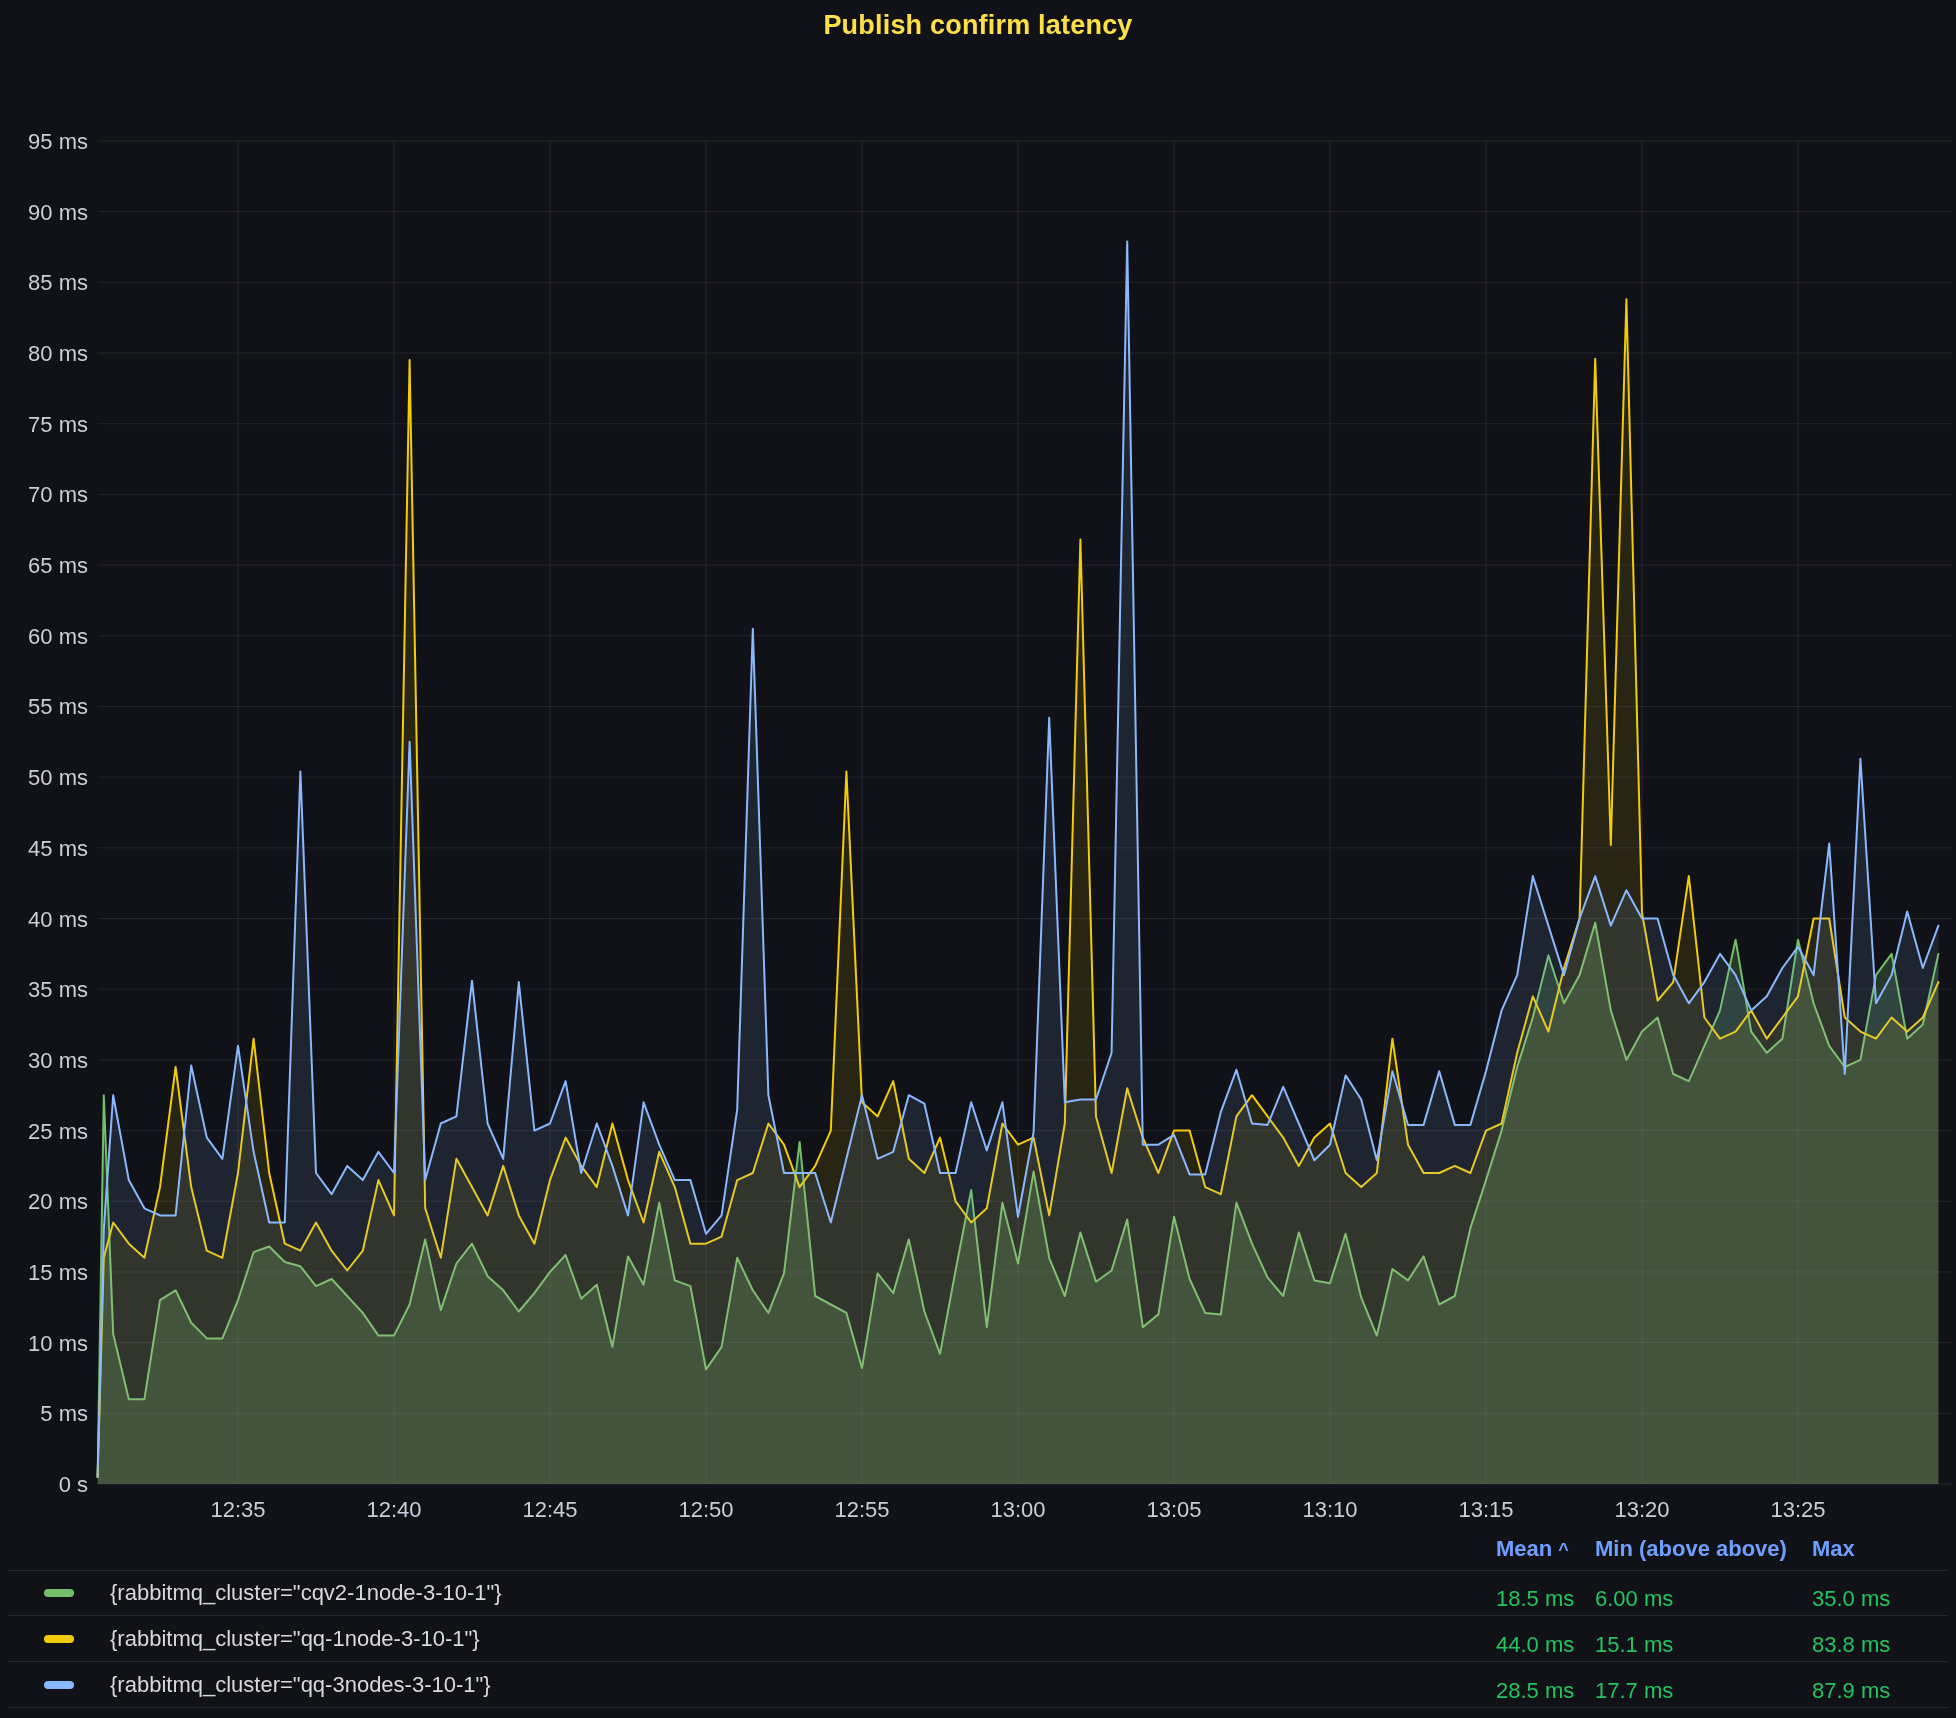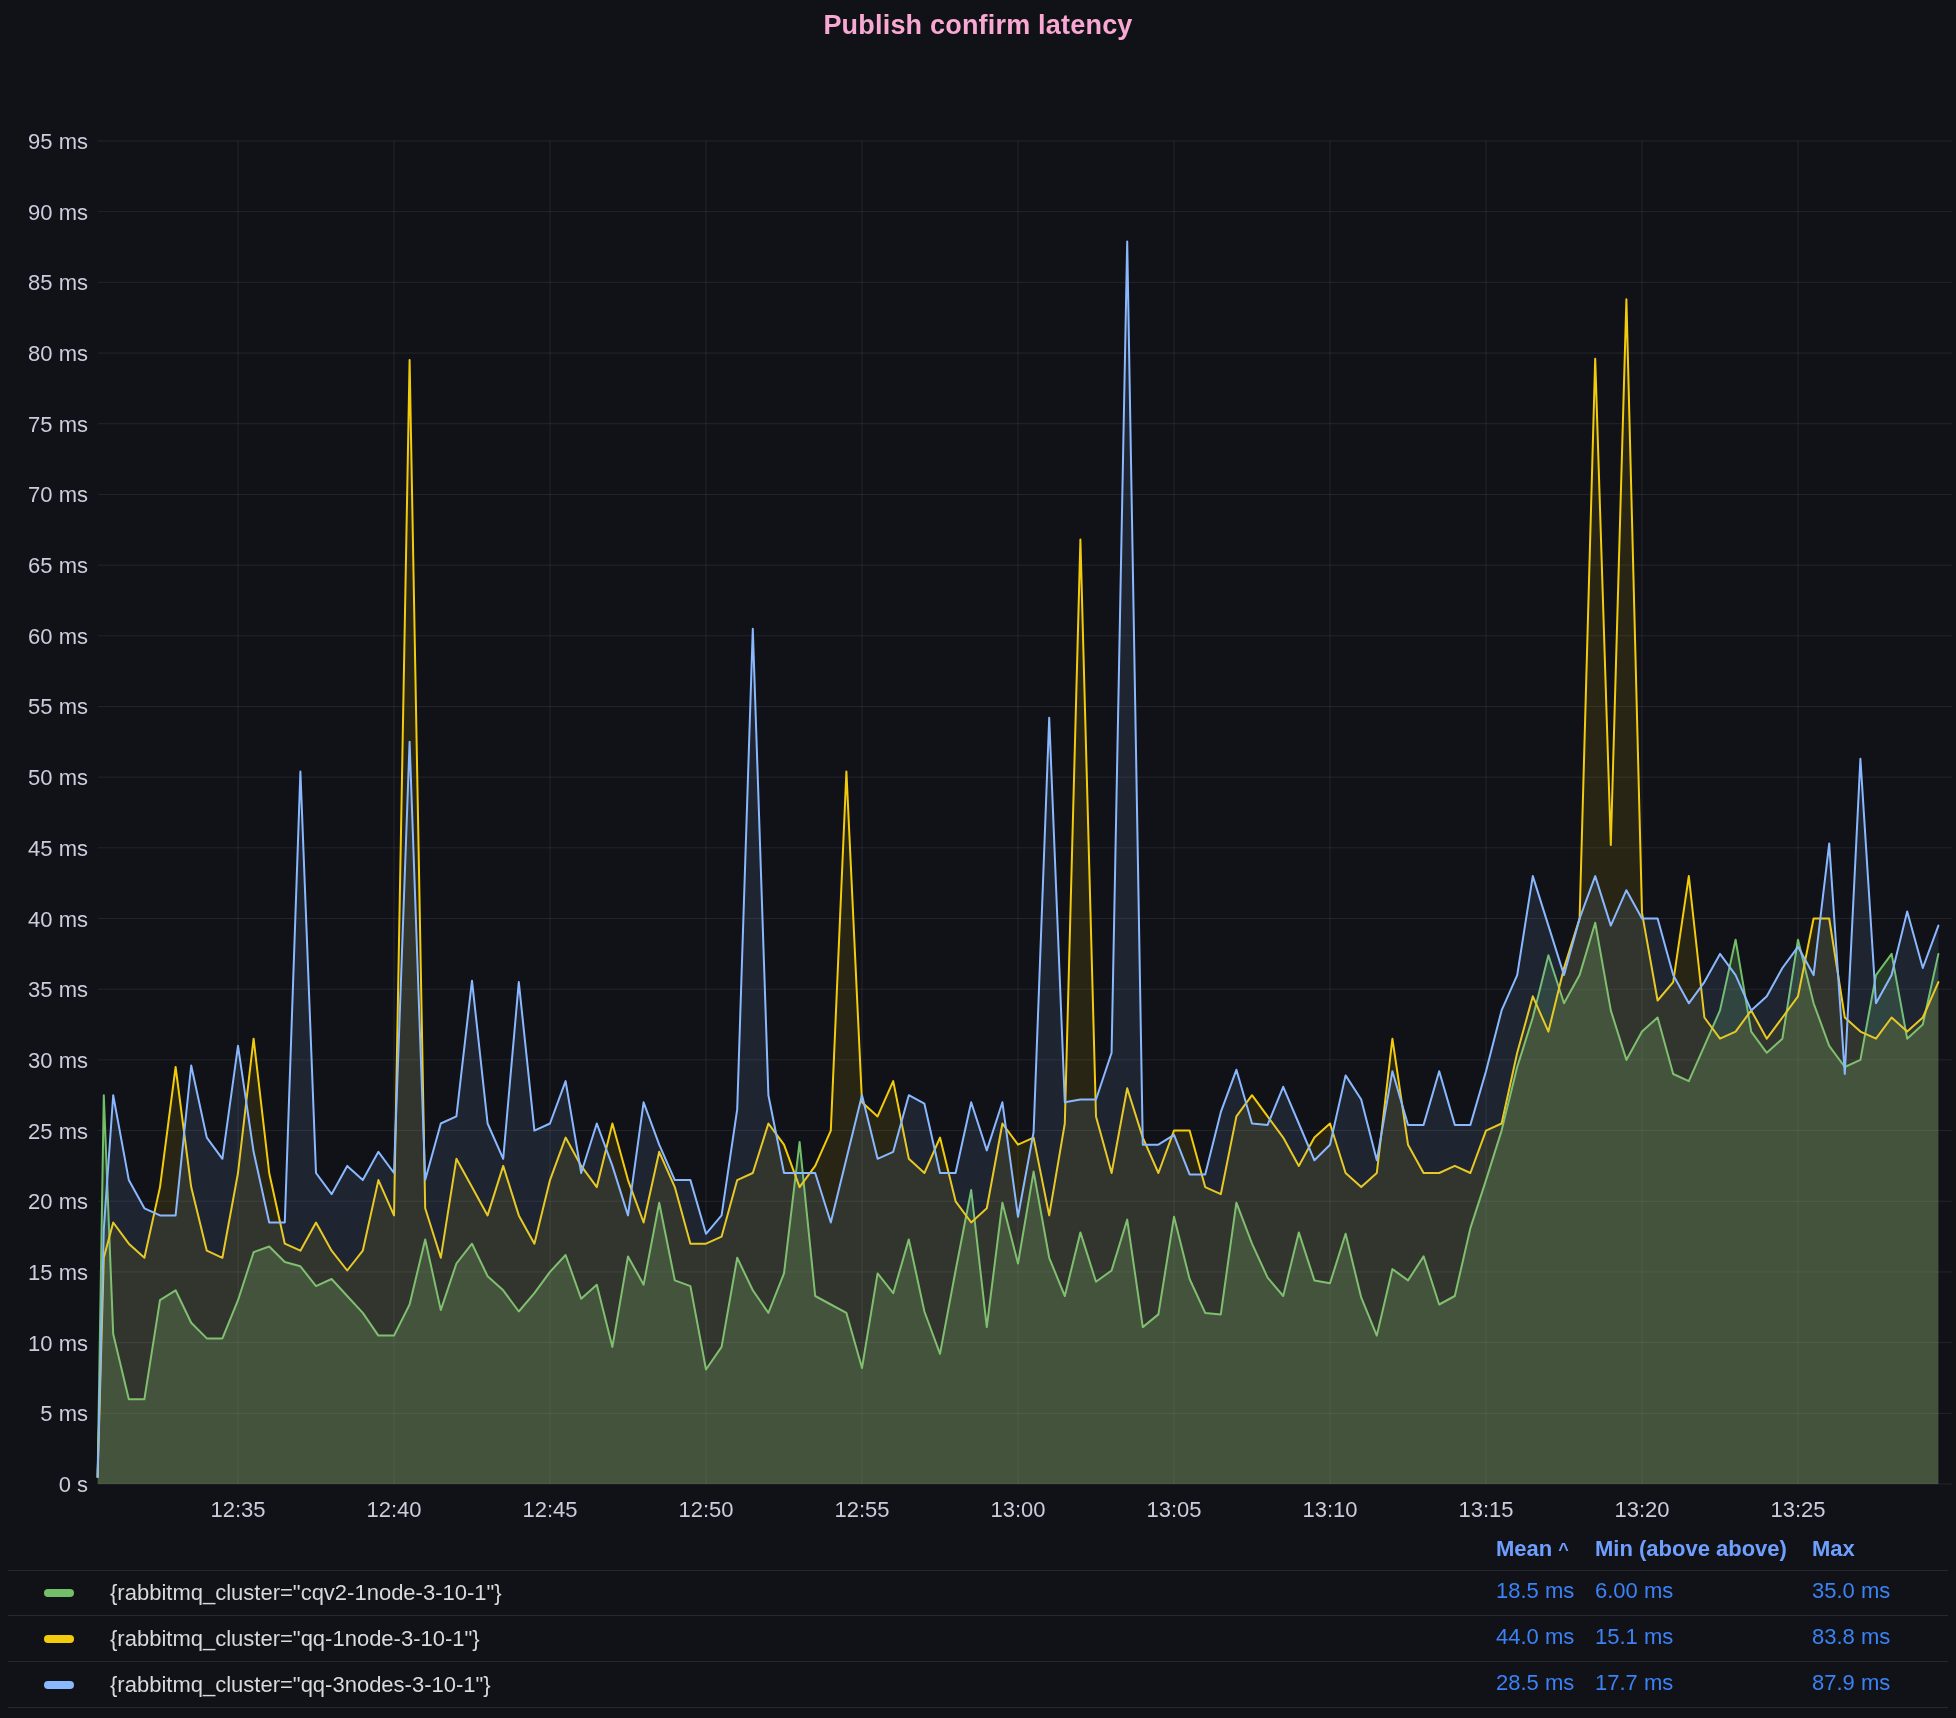--- a/index.html
+++ b/index.html
@@ -1,28 +1,28 @@
 <!DOCTYPE html>
 <html><head>
 <meta charset="utf-8">
 <style>
   html,body{margin:0;padding:0;background:#111217;}
   #panel{position:relative;width:1956px;height:1718px;background:#111217;overflow:hidden;
          font-family:"Liberation Sans",sans-serif;}
   #title{position:absolute;top:10px;left:0;width:100%;text-align:center;
-         color:#f9a8d4;font-size:27px;font-weight:600;letter-spacing:.2px;}
+         color:#fde047;font-size:27px;font-weight:600;letter-spacing:.2px;}
   #chart{position:absolute;top:0;left:0;}
   .legend{position:absolute;left:0;top:1526px;width:1956px;color:#d8d9da;font-size:22px;}
   .lg-row{position:relative;height:46px;}
   .lg-sep{position:absolute;left:8px;right:8px;height:1px;background:rgba(204,204,220,0.12);}
   .lg-header{position:relative;height:44px;}
   .lg-h{position:absolute;top:10px;color:#6e9fff;font-weight:600;cursor:pointer;}
   .lg-swatch{position:absolute;left:44px;top:19px;width:30px;height:8px;border-radius:4px;cursor:pointer;}
   .lg-label{position:absolute;left:110px;top:10px;color:#d8d9da;cursor:pointer;}
-  .lg-val{position:absolute;top:8px;color:#3b82f6;}
+  .lg-val{position:absolute;top:16px;color:#22c55e;}
   .col-mean{left:1480px;margin-left:16px;}
   .col-min{left:1595px;}
   .col-max{left:1812px;}
   .caret{font-size:18px;margin-left:6px;}
 </style>
 </head>
 <body>
 
 <div id="panel">
   <div id="title">Publish confirm latency</div>

